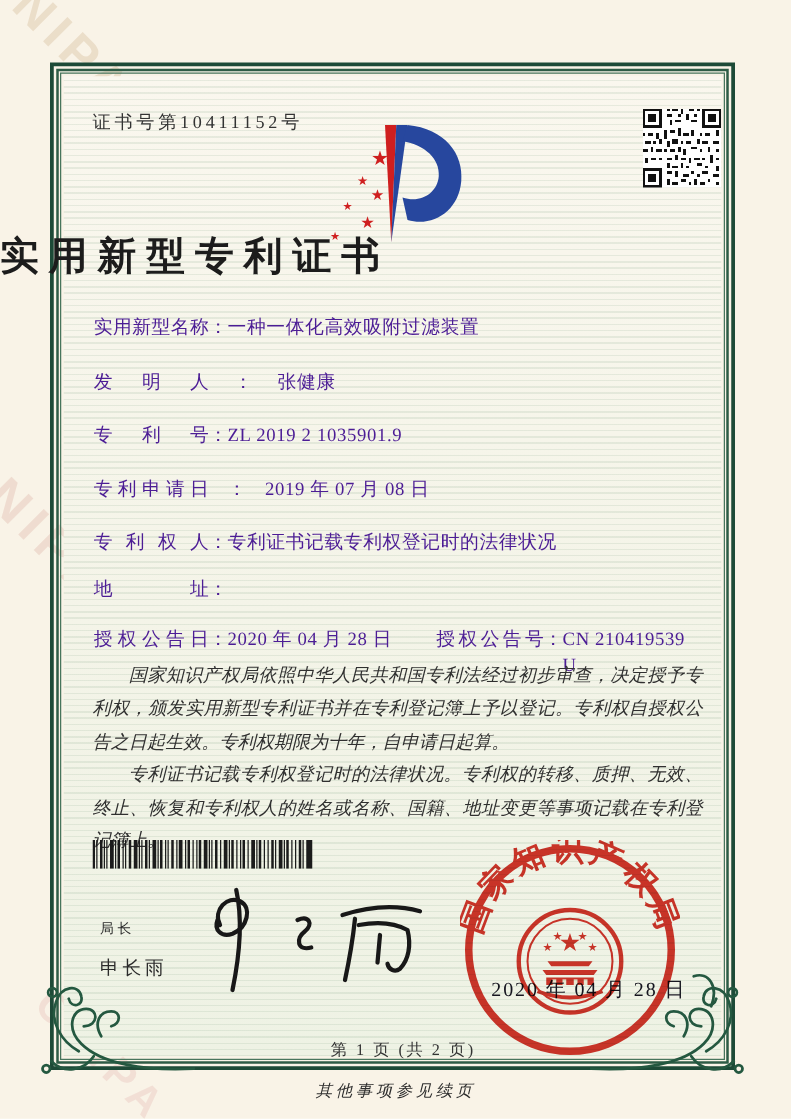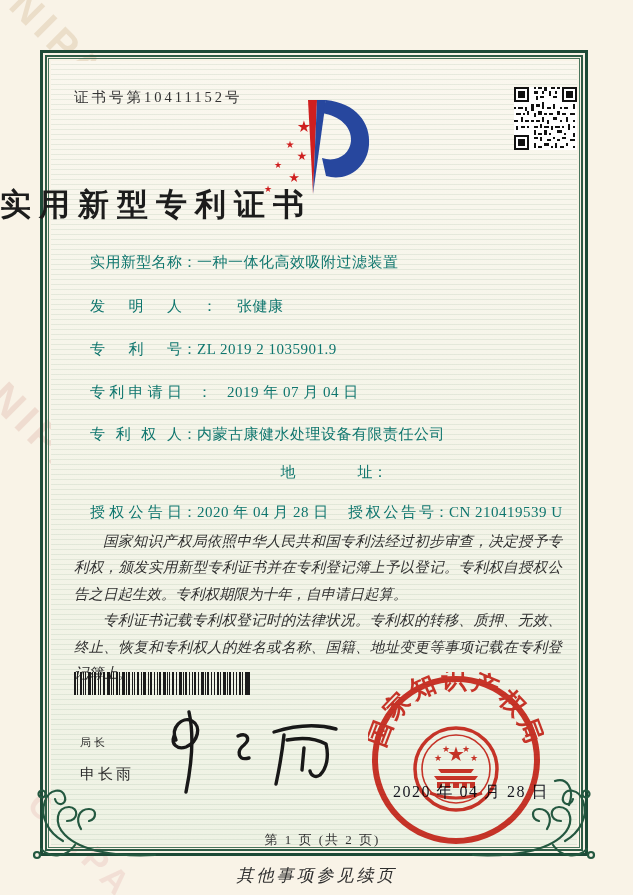--- a/index.html
+++ b/index.html
@@ -53,37 +53,37 @@
   }
   .logo { position:absolute; left:252px; top:86px; z-index:2; }
   .qr   { position:absolute; left:514px; top:87px; z-index:2; }
   .title {
     position:absolute; left:0; right:0; top:184px; z-index:2;
     font-size:31px; font-weight:bold;
     letter-spacing:8px; color:#1c1c1c;
   }
   
   .fields { position:absolute; left:74px; top:252px; width:488px; z-index:2; }
-  .frow { position:absolute; left:16px; width:488px; display:flex; align-items:flex-start;
-          font-size:15px; color:#0f766e; line-height:21px;justify-content:center; }
+  .frow { position:absolute; left:1px; width:488px; display:flex; align-items:flex-start;
+          font-size:15px; color:#4c1d95; line-height:21px; }
   .frow .lbl {
     display:inline-block; width:92px; flex:0 0 92px;
     text-align:justify; text-align-last:justify;
   }
   .frow .colon { flex:0 0 14px; }
   .frow .val { flex:1 1 auto; letter-spacing:0.5px; }
   .r-name     { top:0px;   }
   .r-inventor { top:44px;gap:20px;  }
   .r-patno    { top:87px;  }
   .r-filing   { top:130px;gap:15px; }
   .r-patentee { top:172px; }
   .r-address  { top:210px; }
   .r-grant    { top:250px; }
   .grant-pair { display:flex; width:258px; flex:0 0 258px; }
-  .grant-pair2{ display:flex; flex:1 1 auto; }
+  .grant-pair2{ display:flex; flex:1 1 auto;margin-left:16px; }
   .grant-pair2 .lbl { width:86px; flex:0 0 86px; }
   
   .bodytext {
     position:absolute; left:74px; top:528px; width:488px; z-index:2;
     font-family:"DejaVu Serif", serif; font-style:italic;
     font-size:14.5px; line-height:1.82; color:#303030;
     text-align:justify;
   }
   .bodytext p { text-indent:2em; }
   
@@ -99,21 +99,21 @@
   }
   .seal { position:absolute; left:368px; top:672px; z-index:3;
           mix-blend-mode:multiply; opacity:0.93; }
   
   .page-num {
     position:absolute; left:0; right:0; top:831px; z-index:2;
     text-align:center; font-size:13px; letter-spacing:2px; color:#333;margin-left:12px;
   }
   .cont-note {
     position:absolute; left:0; right:0; top:864px; z-index:2;
-    text-align:center; font-size:17px; letter-spacing:3px; color:#2e2e2e;
+    text-align:center; font-size:13px; letter-spacing:3px; color:#2e2e2e;
     font-family:"DejaVu Serif", serif; font-style:italic;
   }
 </style>
 </head>
 <body>
 
 <div class="wm wm1">CNIPA</div>
 <div class="wm wm2">CNIPA</div>
 <div class="wm wm3">CNIPA</div>
 <div class="wm wm4">CNIPA</div>
@@ -201,26 +201,26 @@
       <span class="val">张健康</span>
   </div>
   <div class="frow r-patno">
     <span class="lbl">专利号</span>
       <span class="colon">：</span>
       <span class="val">ZL 2019 2 1035901.9</span>
   </div>
   <div class="frow r-filing">
     <span class="lbl">专利申请日</span>
       <span class="colon">：</span>
-      <span class="val">2019 年 07 月 04 日</span>
+      <span class="val">2019 年 07 月 08 日</span>
   </div>
   <div class="frow r-patentee">
     <span class="lbl">专利权人</span>
       <span class="colon">：</span>
-      <span class="val">内蒙古康健水处理设备有限责任公司</span>
+      <span class="val">专利证书记载专利权登记时的法律状况</span>
   </div>
   <div class="frow r-address">
     <span class="lbl">地址</span>
       <span class="colon">：</span>
   </div>
   <div class="frow r-grant">
     <span class="grant-pair">
       <span class="lbl">授权公告日</span>
         <span class="colon">：</span>
         <span class="val">2020 年 04 月 28 日</span>

